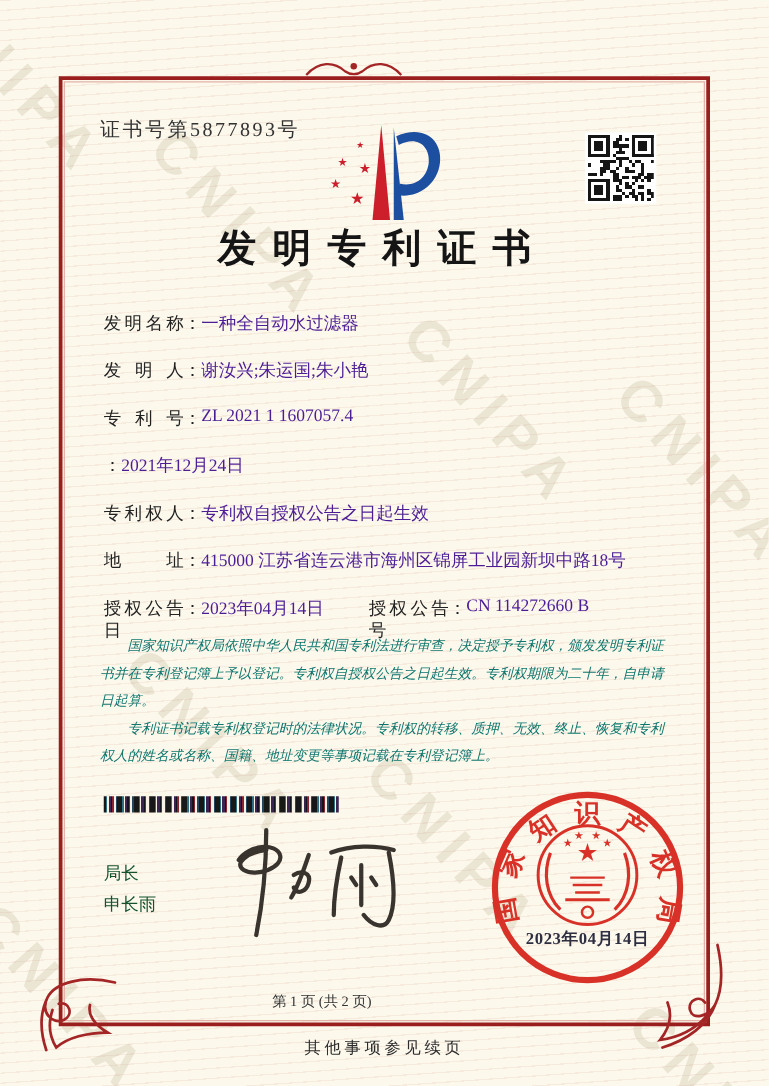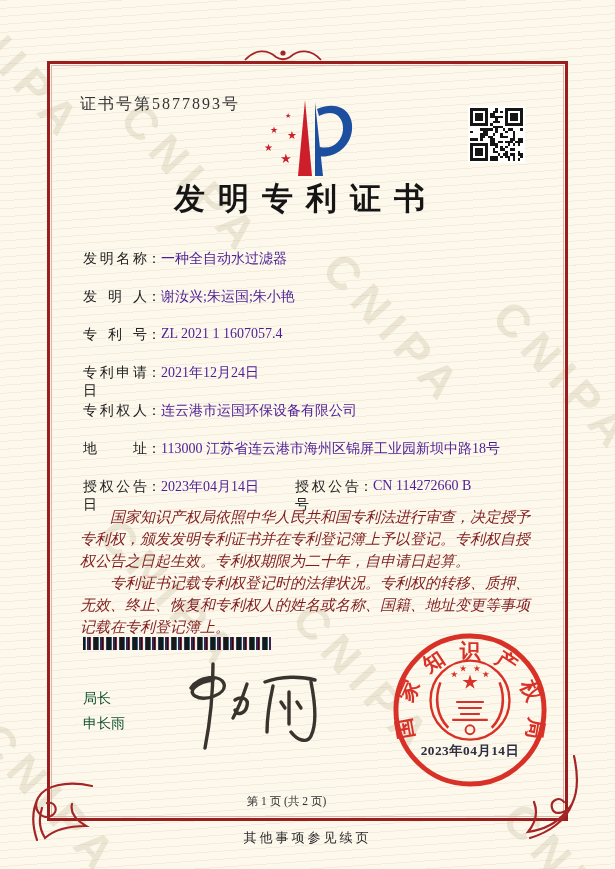--- a/index.html
+++ b/index.html
@@ -20,33 +20,33 @@
   .logo .star{position:absolute;color:#cc1f2b;line-height:1;}
   .qr{position:absolute;left:468px;top:106px;width:53px;height:53px;background:#fff;padding:2px;}
   .title{position:absolute;left:0;right:16px;top:178px;text-align:center;font-size:31px;font-weight:600;
          letter-spacing:0.42em;text-indent:0.42em;color:#151515;}
   .fields{position:absolute;left:83px;top:250px;width:460px;font-size:14px;}
   .frow{height:38px;display:flex;align-items:flex-start;}
   .flabel{display:inline-block;width:64px;text-align:justify;text-align-last:justify;color:#222;}
   .fcolon{width:14px;}
   .fvalue{flex:0 1 auto;color:#4c1d95;}
   .pair2{display:flex;margin-left:36px;}
-  .paras{position:absolute;left:80px;top:506px;width:458px;font-size:15px;line-height:22px;
-         font-style:italic;color:#7f1d1d;}
+  .paras{position:absolute;left:80px;top:506px;width:458px;font-size:11px;line-height:22px;
+         font-style:italic;color:#0f766e;}
   .paras p{margin:0;text-indent:2em;}
   .barcode{position:absolute;left:83px;top:637px;width:188px;height:13px;
     background:repeating-linear-gradient(90deg,#181818 0 2px,#2e6f80 2px 3px,#f6f1e4 3px 4px,
       #3a2452 4px 6px,#14141e 6px 7px,#8a2430 7px 8px,#f6f1e4 8px 10px,#23455e 10px 11px,#181818 11px 13px);}
   .signer{position:absolute;left:83px;top:686px;font-family:"Liberation Sans","DejaVu Sans",sans-serif;
           font-size:14px;line-height:25px;color:#14532d;}
   .signature{position:absolute;left:168px;top:658px;width:162px;height:95px;}
   .seal{position:absolute;left:391px;top:631px;width:158px;height:158px;opacity:0.95;}
   #seal-ring-text text{fill:#d7281e;font-size:21px;font-weight:bold;
       font-family:"Liberation Serif",serif;}
-  .page-footer{position:absolute;left:47px;width:421px;top:794px;text-align:center;font-size:11.5px;color:#333;margin-left:29px;}
+  .page-footer{position:absolute;left:47px;width:421px;top:794px;text-align:center;font-size:11.5px;color:#333;}
   .bottom-note{position:absolute;left:0;right:0;top:829px;text-align:center;font-size:13px;
                letter-spacing:3px;color:#2b2b2b;}
 </style>
 </head>
 <body>
 
 <div class="sheet">
 
   <span class="wm" style="left:-28px;top:-22px">CNIPA</span>
   <span class="wm" style="left:150px;top:92px">CNIPA</span>
@@ -230,33 +230,32 @@
         <span class="flabel">发明人</span>
         <span class="fcolon">：</span>
         <span class="fvalue">谢汝兴;朱运国;朱小艳</span>
       </div>
       <div class="frow">
         <span class="flabel">专利号</span>
         <span class="fcolon">：</span>
         <span class="fvalue">ZL 2021 1 1607057.4</span>
       </div>
       <div class="frow">
-        <span class="flabel">专利申请日</span>
         <span class="fcolon">：</span>
         <span class="fvalue">2021年12月24日</span>
       </div>
       <div class="frow">
         <span class="flabel">专利权人</span>
         <span class="fcolon">：</span>
-        <span class="fvalue">连云港市运国环保设备有限公司</span>
+        <span class="fvalue">专利权自授权公告之日起生效</span>
       </div>
       <div class="frow">
         <span class="flabel">地址</span>
         <span class="fcolon">：</span>
-        <span class="fvalue">113000 江苏省连云港市海州区锦屏工业园新坝中路18号</span>
+        <span class="fvalue">415000 江苏省连云港市海州区锦屏工业园新坝中路18号</span>
       </div>
       <div class="frow">
         <span class="flabel">授权公告日</span>
         <span class="fcolon">：</span>
         <span class="fvalue">2023年04月14日</span>
         <span class="pair2">
           <span class="flabel">授权公告号</span>
           <span class="fcolon">：</span>
           <span class="fvalue">CN 114272660 B</span>
         </span>

